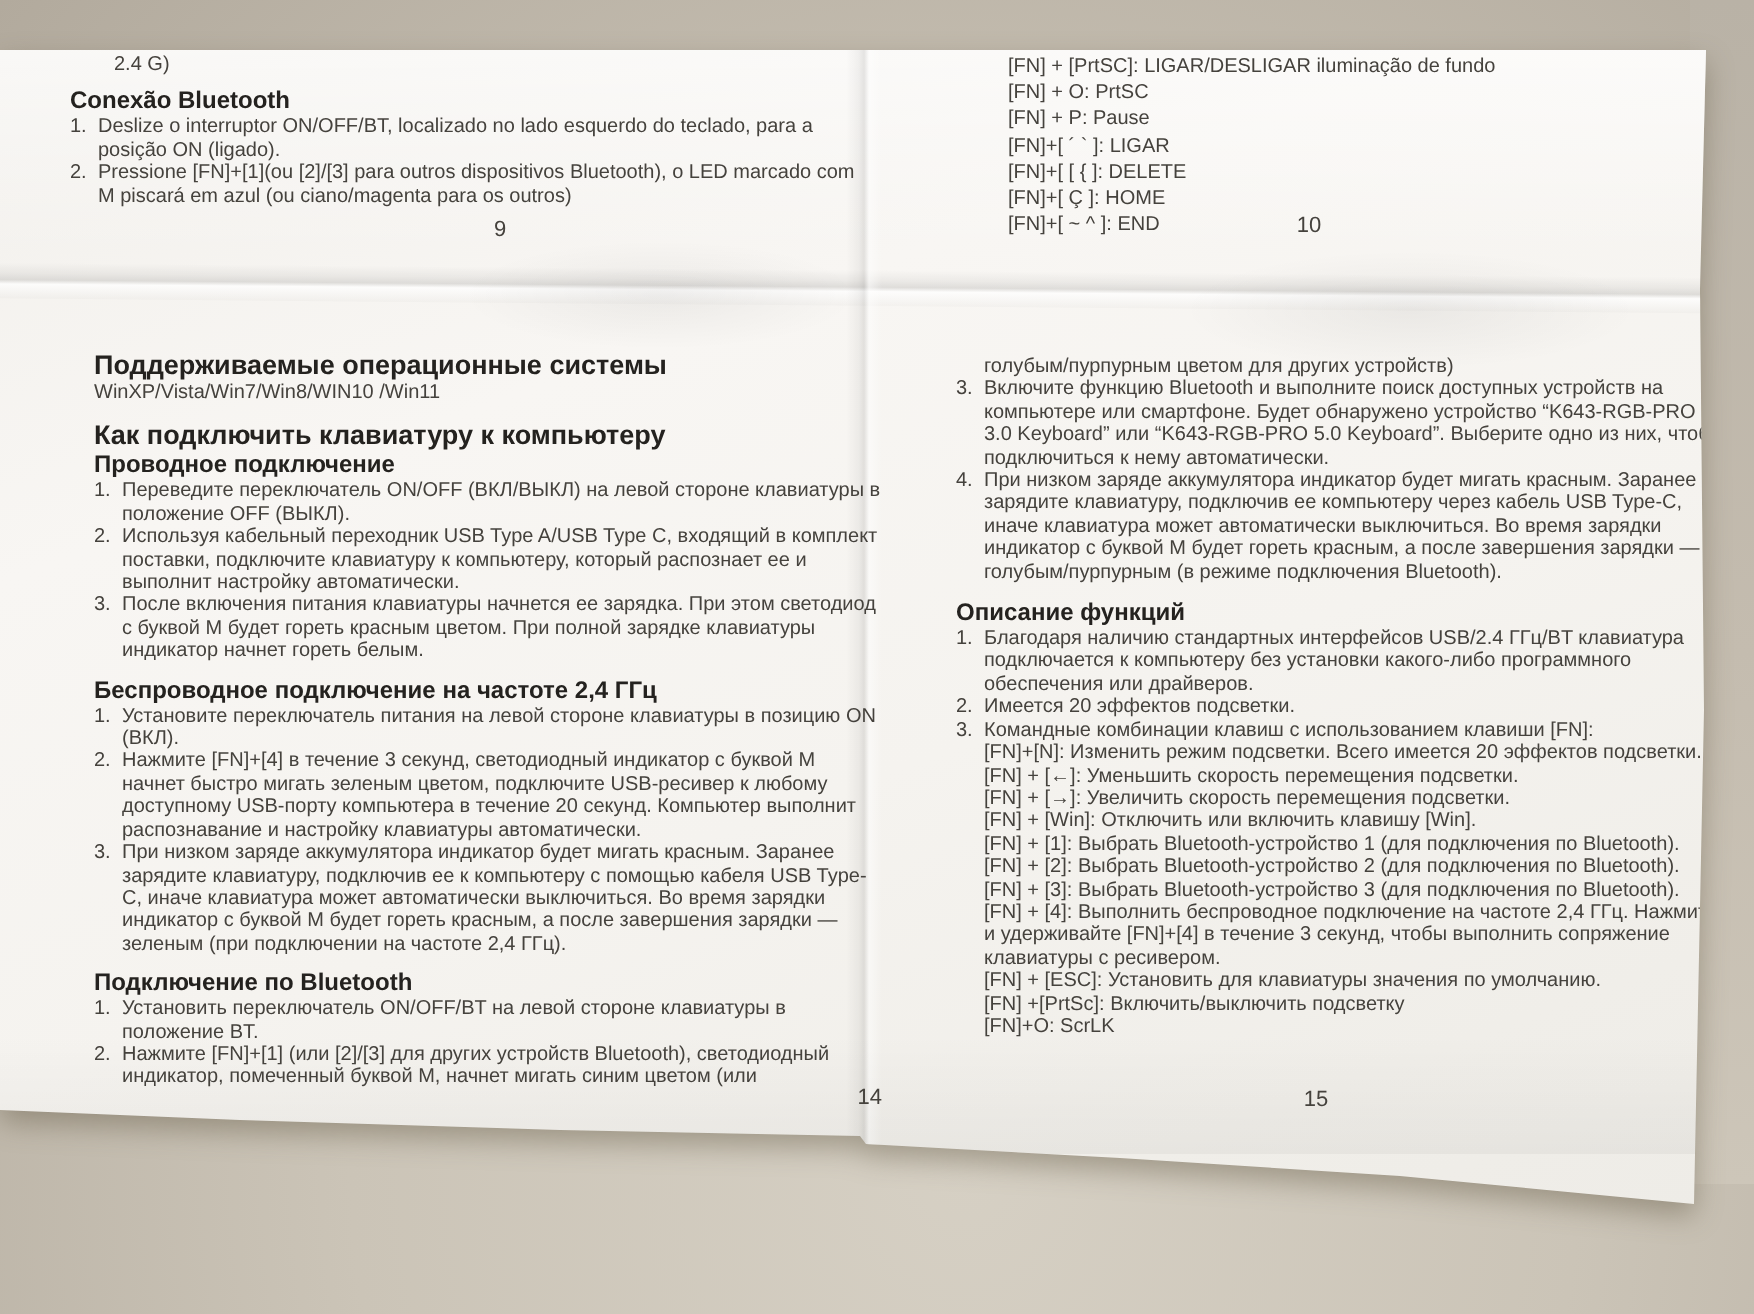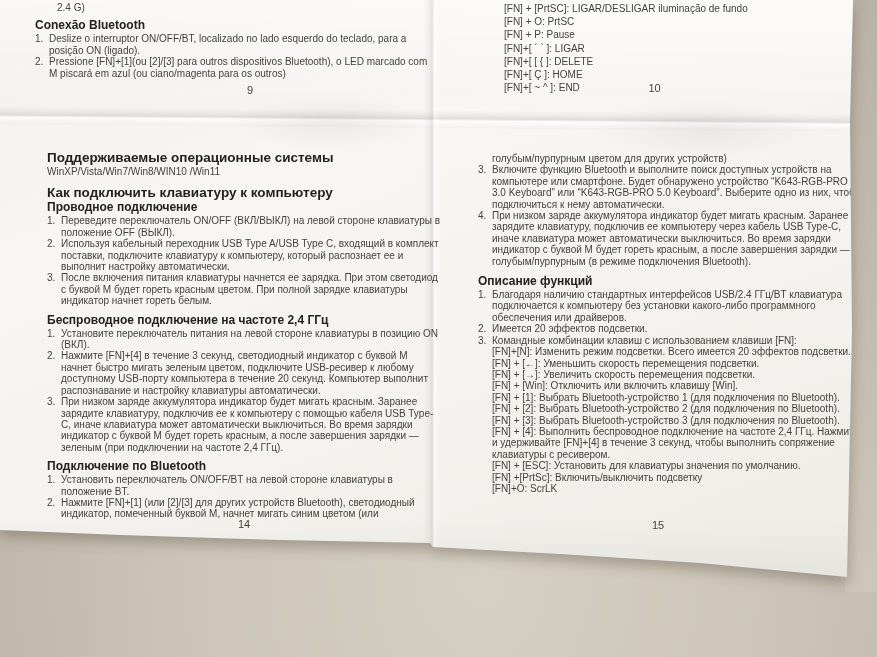--- a/index.html
+++ b/index.html
@@ -15,20 +15,21 @@
   .bg-right{
     position:absolute;left:845px;top:0;width:32px;height:592px;
     background:linear-gradient(180deg,#b9b2a6 0%,#c4bcaf 55%,#cdc6b9 100%);
   }
   .paper-wrap{position:absolute;inset:0;filter:drop-shadow(0 6px 7px rgba(90,80,60,0.42));}
   .paper{
     position:absolute;inset:0;
     background:linear-gradient(160deg,#f2f0ec 0%,#f8f6f3 28%,#f5f3ef 55%,#f0eee9 80%,#edebe6 100%);
     clip-path:polygon(0px 0px,853px 0px,850px 120px,852px 330px,847px 577px,
       700px 563px,560px 554px,433px 547px,430px 543px,280px 540px,120px 535px,0px 530px);
+    margin-top:25px;
   }
   .light-top{position:absolute;left:0;top:0;width:100%;height:116px;
     background:linear-gradient(180deg,rgba(255,255,255,0.55),rgba(255,255,255,0) 88%);}
   .crease-h{position:absolute;left:-10px;width:900px;top:110px;height:18px;transform:rotate(0.5deg);
     background:linear-gradient(180deg,rgba(0,0,0,0) 0%,rgba(0,0,0,0.05) 30%,rgba(0,0,0,0.10) 48%,rgba(255,255,255,0.75) 60%,rgba(0,0,0,0.02) 100%);}
   .crease-v{position:absolute;top:0;bottom:0;left:423px;width:18px;
     background:linear-gradient(90deg,rgba(0,0,0,0) 0%,rgba(0,0,0,0.045) 35%,rgba(0,0,0,0.09) 50%,rgba(255,255,255,0.5) 64%,rgba(0,0,0,0) 100%);}
   .wrinkle1{position:absolute;left:230px;top:95px;width:200px;height:55px;
     background:radial-gradient(ellipse,rgba(0,0,0,0.05),rgba(0,0,0,0) 70%);}
   .wrinkle2{position:absolute;left:590px;top:100px;width:230px;height:60px;
@@ -50,21 +51,21 @@
   .li .num{flex:0 0 14px;}
   .li .txt{flex:1;}
   .indent14{padding-left:14px;}
   .indent22{padding-left:22px;}
   .fnline{padding-left:14px;}
   .plain{padding-left:12px;}
 
   .pagenum{position:absolute;color:#45423d;font-size:11px;text-align:center;}
   .pn9{left:35px;top:84px;width:430px;}
   .pn10{left:492px;top:82px;width:325px;}
-  .pn14{left:47px;top:518px;width:394px;}
+  .pn14{left:47px;top:518px;width:394px;text-align:right;}
   .pn15{left:478px;top:519px;width:360px;}
 </style>
 </head>
 <body>
 
 <div class="scene">
   <div class="bg-right"></div>
 
   <div class="paper-wrap">
     <div class="paper">

